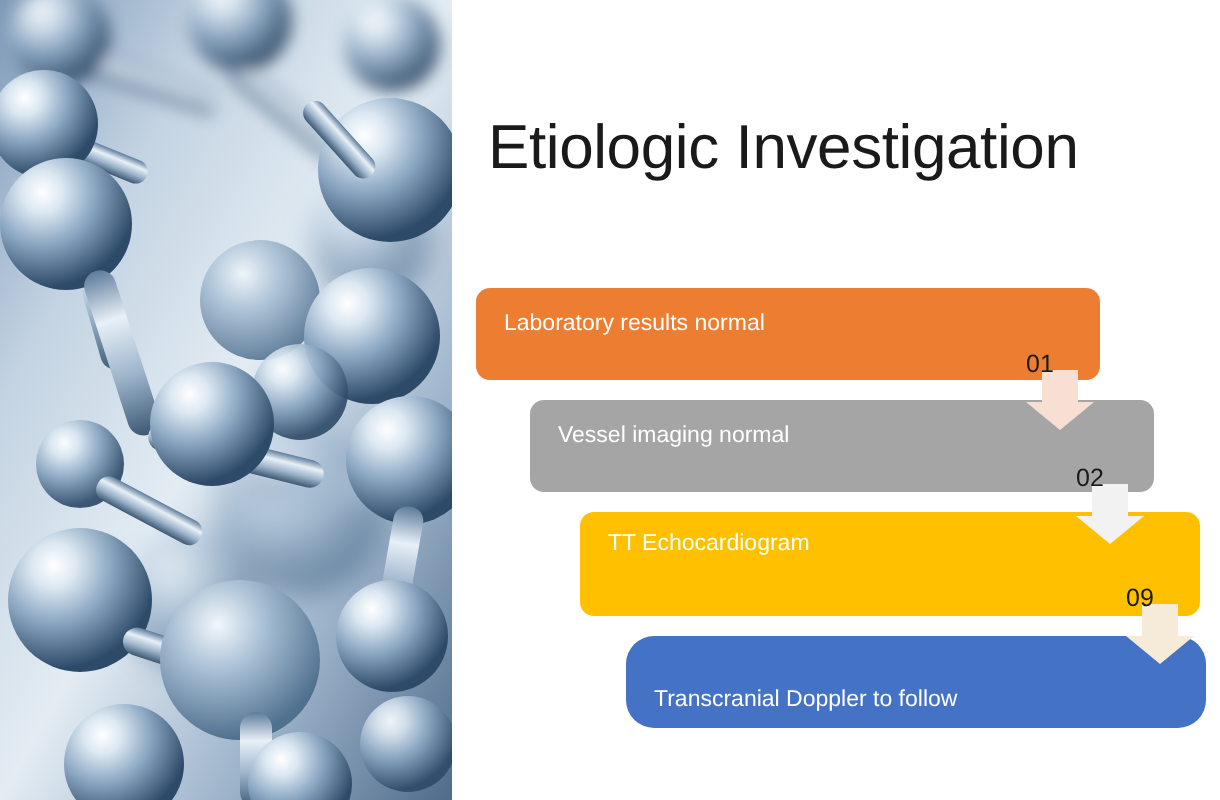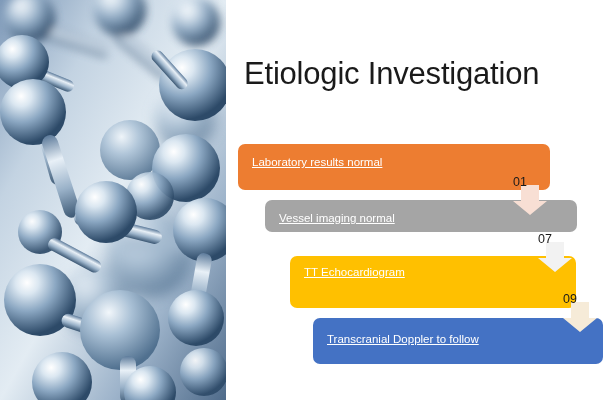--- a/index.html
+++ b/index.html
@@ -52,26 +52,26 @@
   .bar {
     position: absolute;
     border-radius: 7px;
     box-sizing: border-box;
     color: #ffffff;
     font-size: 11.5px;
     line-height: 17px;
     padding: 10px 14px 0 14px;
   }
   .bar-1 { left: 238px; top: 144px; width: 312px; height: 46px; background: #ED7D31; }
-  .bar-2 { left: 265px; top: 200px; width: 312px; height: 32px; background: #A5A5A5; }
-  .bar-3 { left: 290px; top: 256px; width: 286px; height: 52px; background: #FFC000; }
+  .bar-2 { left: 265px; top: 200px; width: 312px; height: 46px; background: #A5A5A5; }
+  .bar-3 { left: 290px; top: 256px; width: 310px; height: 52px; background: #FFC000; }
   .bar-4 { left: 313px; top: 318px; width: 290px; height: 46px; background: #4472C4; }
   .bar-3 { padding-top: 8px; }
-  .bar-4 { padding-top: 13px; }
-  .bar-label { display: block; text-decoration: underline; }
+  .bar-4 { padding-top: 24px; border-radius: 14px; }
+  .bar-label { display: block; }
 
   
   .connector {
     position: absolute;
     width: 34px;
     height: 40px;
   }
   .connector .arrow {
     position: absolute;
     left: 0;
@@ -206,21 +206,21 @@
     <svg class="arrow" viewBox="0 0 34 30">
       <polygon points="8,0 26,0 26,16 34,16 17,30 0,16 8,16" fill="#F8DFD4"></polygon>
     </svg>
     <span class="badge">01</span>
   </div>
 
   <div class="connector conn-2">
     <svg class="arrow" viewBox="0 0 34 30">
       <polygon points="8,0 26,0 26,16 34,16 17,30 0,16 8,16" fill="#F2F2F2"></polygon>
     </svg>
-    <span class="badge">07</span>
+    <span class="badge">02</span>
   </div>
 
   <div class="connector conn-3">
     <svg class="arrow" viewBox="0 0 34 30">
       <polygon points="8,0 26,0 26,16 34,16 17,30 0,16 8,16" fill="#F6EBD8"></polygon>
     </svg>
     <span class="badge">09</span>
   </div>
 
 </div>

